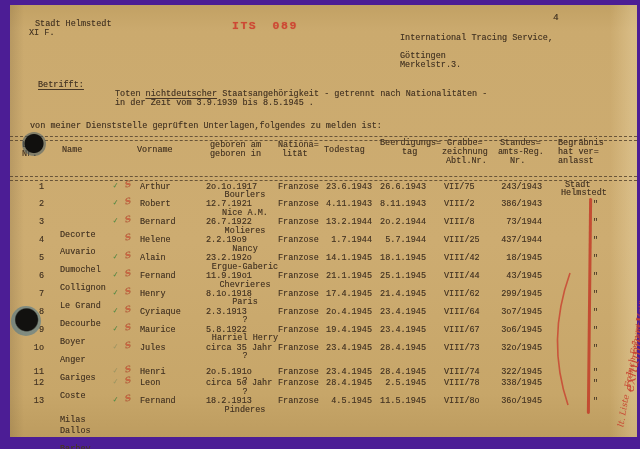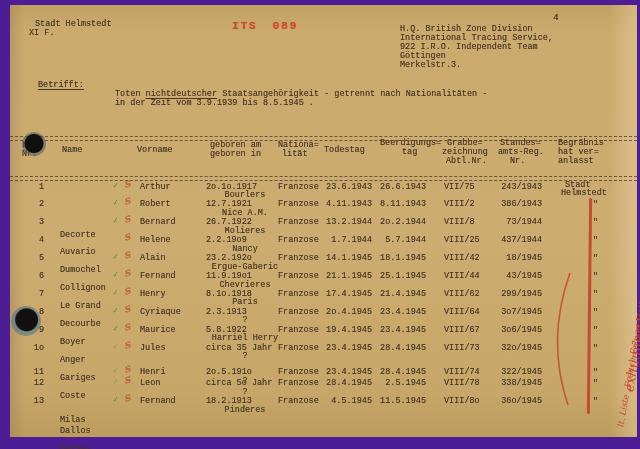--- a/index.html
+++ b/index.html
@@ -68,30 +68,29 @@
 </head>
 <body>
 
 <div class="scan">
   <div class="paper">
 
     <div class="t" style="left:25px;top:15px;">Stadt Helmstedt</div>
     <div class="t" style="left:19px;top:24px;">XI F.</div>
     <div class="stamp">ITS 089</div>
     <div class="t pageno">4</div>
-    <div class="t" style="left:390px;top:20px;">H.Q. British Zone Division</div>
     <div class="t" style="left:390px;top:29px;">International Tracing Service,</div>
-    <div class="t" style="left:390px;top:38px;">922 I.R.O. Independent Team</div>
     <div class="t" style="left:390px;top:47px;">Göttingen</div>
     <div class="t" style="left:390px;top:56px;">Merkelstr.3.</div>
 
     <div class="t u" style="left:28px;top:76px;">Betrifft:</div>
     <div class="t" style="left:105px;top:85px;"><span>Toten </span><span class="u">nichtdeutscher</span><span> Staatsangehörigkeit - getrennt nach Nationalitäten -</span></div>
     <div class="t" style="left:105px;top:94px;">in der Zeit vom 3.9.1939 bis 8.5.1945 .</div>
 
+    <div class="t" style="left:20px;top:117px;">von meiner Dienststelle geprüften Unterlagen,folgendes zu melden ist:</div>
 
     <div class="rule" style="top:131px;"></div>
     <div class="rule" style="top:171px;"></div>
 
     <div>
       <div class="hc" style="left:12px;top:136px;">Lfd.</div>
       <div class="hc" style="left:12px;top:145px;">Nr.</div>
       <div class="hc" style="left:52px;top:141px;">Name</div>
       <div class="hc" style="left:127px;top:141px;">Vorname</div>
       <div class="hc" style="left:200px;top:136px;">geboren am</div>

